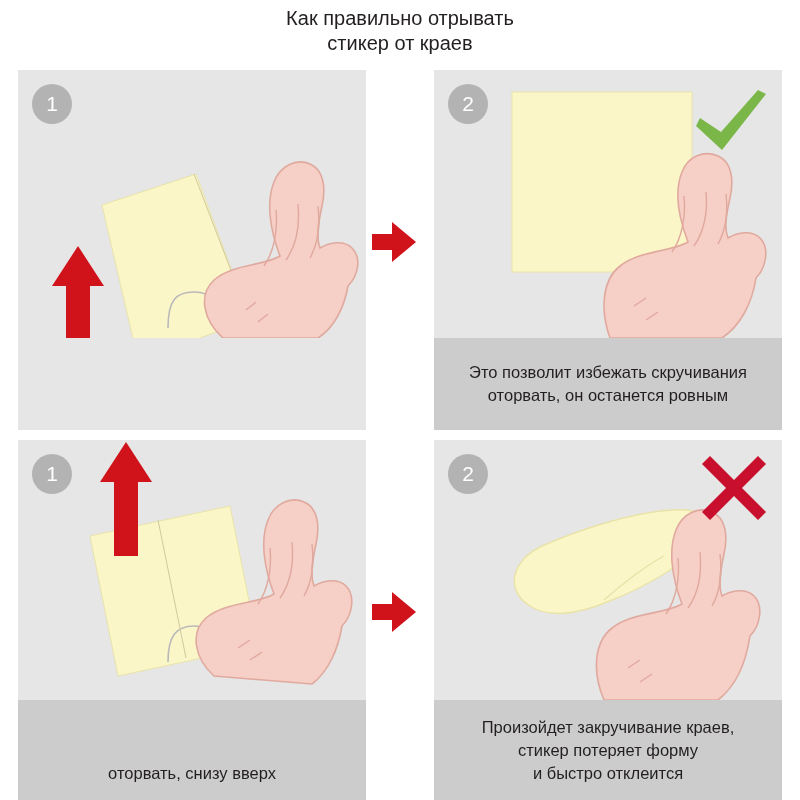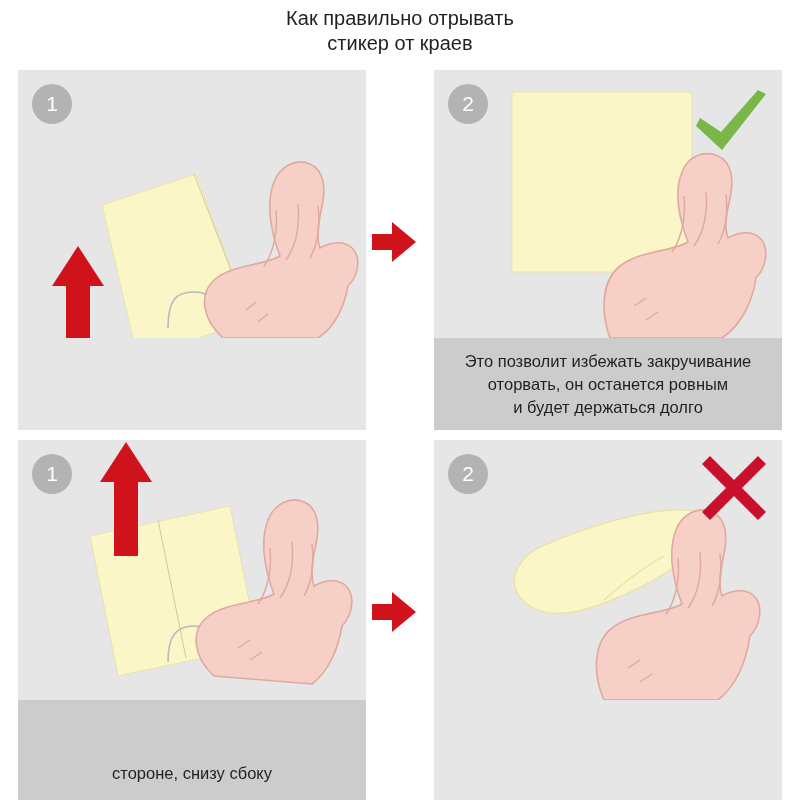--- a/index.html
+++ b/index.html
@@ -168,23 +168,22 @@
         </g>
       </svg>
     </div>
 
     <svg style="position:absolute; right:14px; top:18px;" width="74" height="64" viewBox="0 0 74 64">
       <polygon points="6,30 2,38 28,62 72,6 64,2 27,44" fill="#7ab648"></polygon>
     </svg>
     <div class="step-badge">2</div>
     <div class="caption">
       <span>
-        <span>Это позволит избежать закручивание</span><br>
+        <span>Это позволит избежать скручивания</span><br>
         <span>оторвать, он останется ровным</span><br>
-        <span>и будет держаться долго</span>
       </span>
     </div>
   </div>
 
   <div class="panel bottom-row" style="left:18px; top:440px; width:348px; height:360px;">
     <div class="art">
       <svg width="348" height="260" viewBox="0 0 348 260">
 
         <polygon points="72,96 212,66 240,206 100,236" fill="#fbf6c8" stroke="#e9e3a8" stroke-width="1"></polygon>
         <path d="M150,222 C150,196 158,186 176,186 C196,186 202,200 200,216" fill="none" stroke="#b9b9b9" stroke-width="1.6"></path>
@@ -206,21 +205,21 @@
           <rect x="96" y="36" width="24" height="80" fill="#d0121b"></rect>
           <polygon points="108,2 134,42 82,42" fill="#d0121b"></polygon>
         </g>
       </svg>
     </div>
     <div class="step-badge">1</div>
     <div class="caption">
       <span>
         <br>
         <br>
-        <span>стороне, снизу сбоку</span>
+        <span>оторвать, снизу вверх</span>
       </span>
     </div>
   </div>
 
   <div class="panel bottom-row" style="left:434px; top:440px; width:348px; height:360px;">
     <div class="art">
       <svg width="348" height="260" viewBox="0 0 348 260">
 
         <path d="M96,166 C70,150 78,120 108,106 C140,92 196,72 240,70
                  C272,68 284,82 272,100 C260,118 214,146 178,160 C150,172 118,180 96,166 Z" fill="#fbf6c8" stroke="#e9e3a8" stroke-width="1.4"></path>
@@ -237,20 +236,27 @@
           <path d="M194,228 L206,220" stroke="#e0a99e" stroke-width="1.4" fill="none"></path>
           <path d="M206,242 L218,234" stroke="#e0a99e" stroke-width="1.4" fill="none"></path>
         </g>
       </svg>
     </div>
 
     <svg style="position:absolute; right:16px; top:16px;" width="64" height="64" viewBox="0 0 64 64">
       <polygon points="8,0 32,24 56,0 64,8 40,32 64,56 56,64 32,40 8,64 0,56 24,32 0,8" fill="#c8102e"></polygon>
     </svg>
     <div class="step-badge">2</div>
+    <div class="caption">
+      <span>
+        <span>Произойдет закручивание краев,</span><br>
+        <span>стикер потеряет форму</span><br>
+        <span>и быстро отклеится</span>
+      </span>
+    </div>
   </div>
 
   <div class="mid-arrow" style="left:372px; top:222px;">
     <div class="shaft"></div>
     <div class="head"></div>
   </div>
   <div class="mid-arrow" style="left:372px; top:592px;">
     <div class="shaft"></div>
     <div class="head"></div>
   </div>

